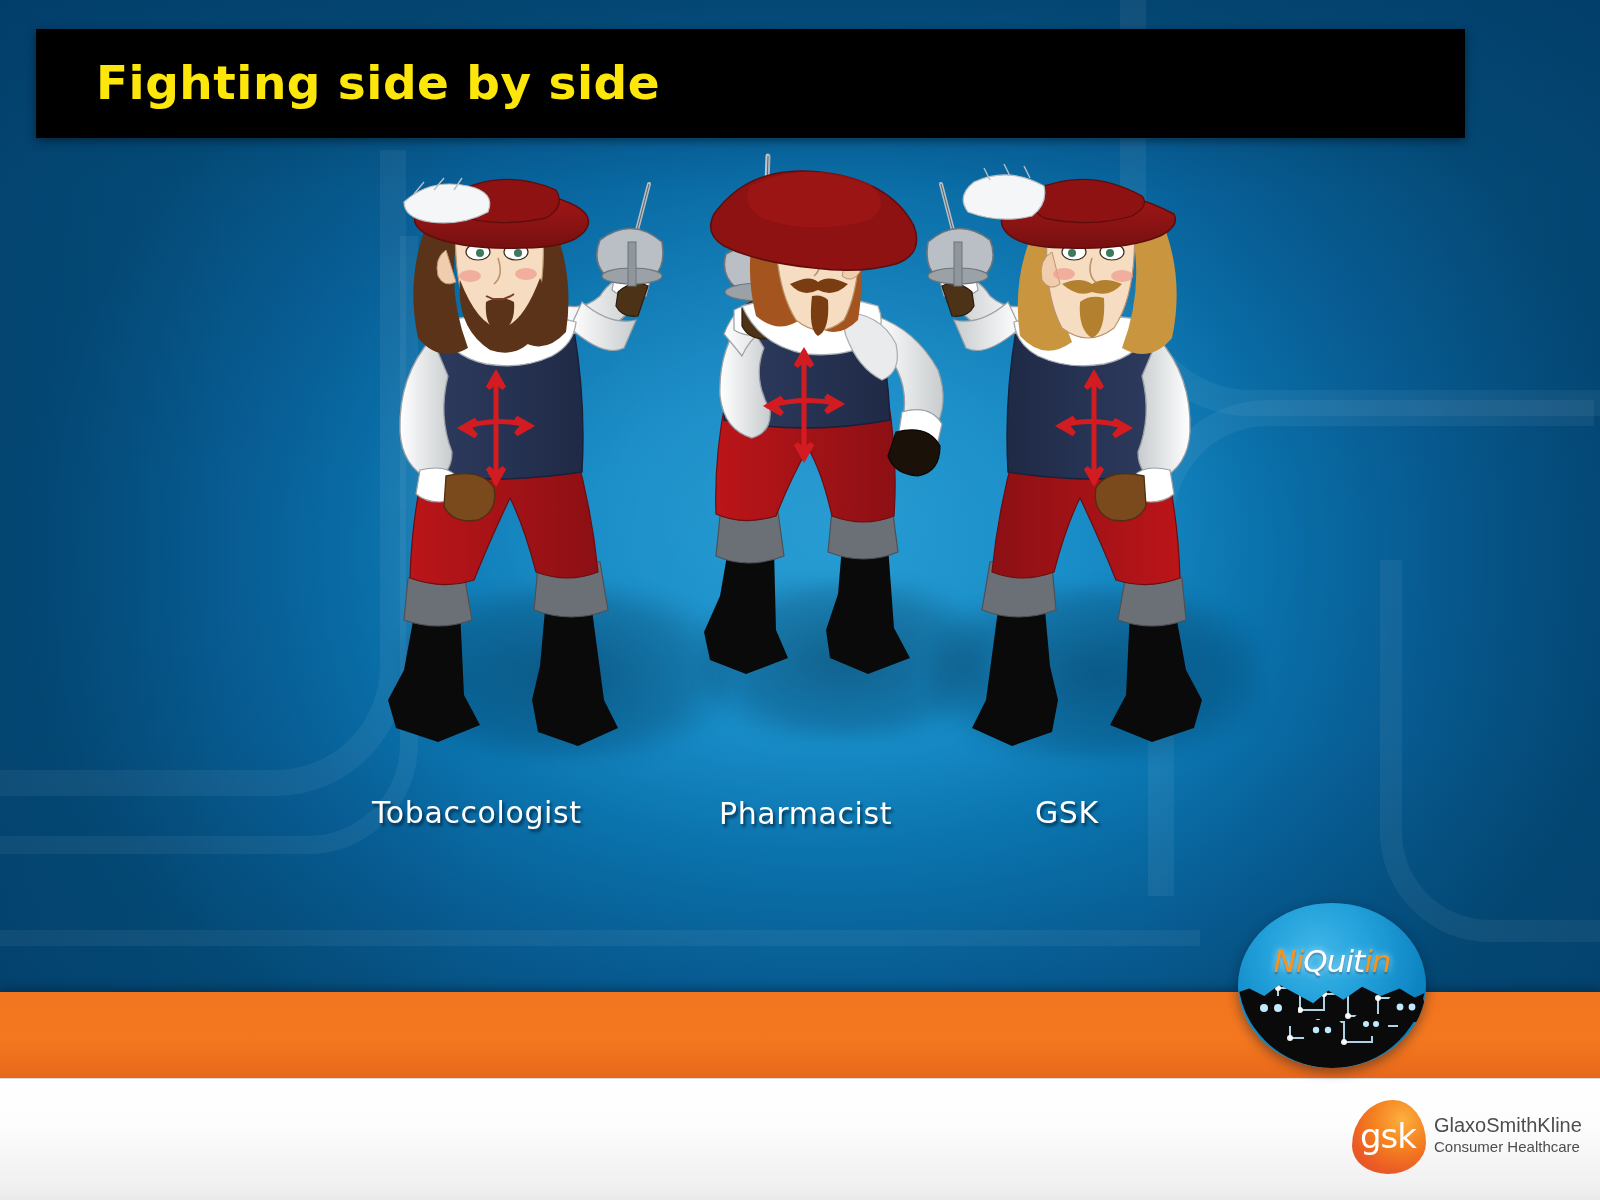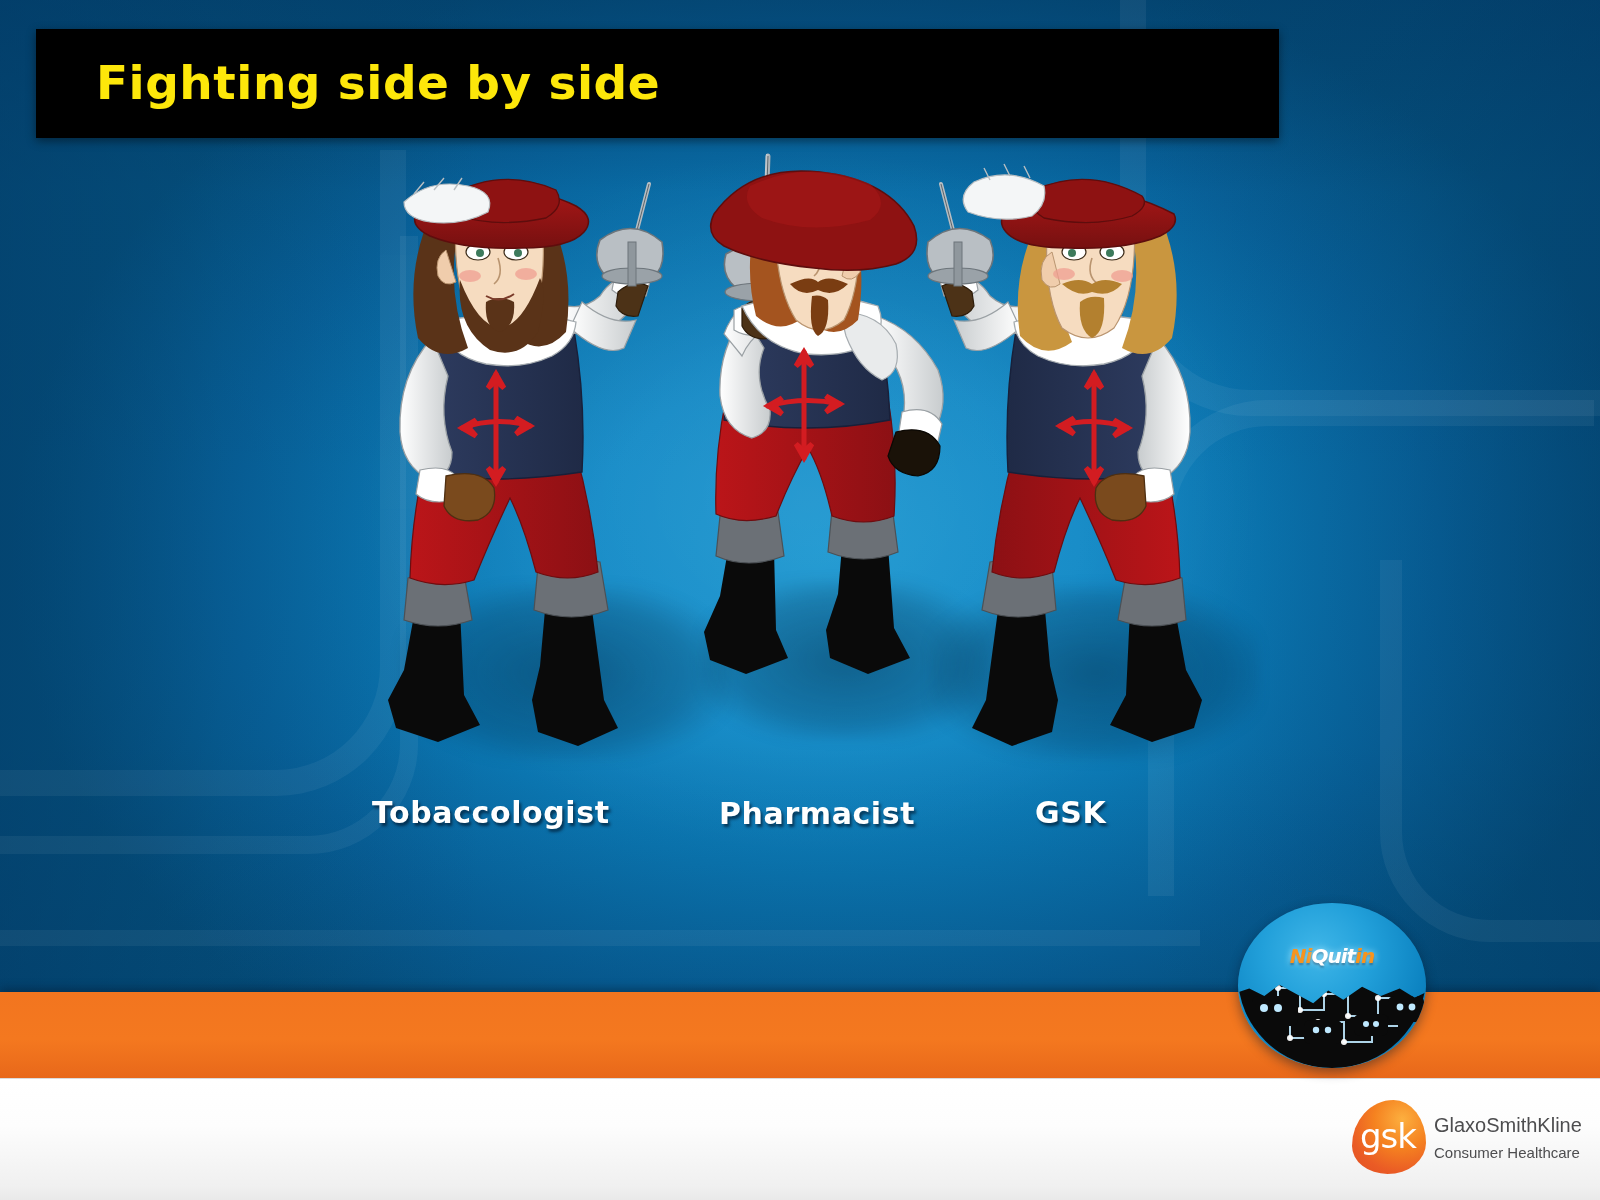--- a/index.html
+++ b/index.html
@@ -36,21 +36,21 @@
   .sw5{left:1380px;top:560px;width:430px;height:360px;border-width:0 0 22px 22px;border-bottom-left-radius:110px;}
   .sw6{left:-100px;top:690px;width:1300px;height:240px;border-width:0 0 16px 0;}
   .glow-c{
     position:absolute;left:360px;top:150px;width:900px;height:700px;
     background:radial-gradient(ellipse at 50% 50%, rgba(255,255,255,.085) 0%, rgba(255,255,255,.03) 45%, rgba(255,255,255,0) 72%);
     pointer-events:none;
   }
 
   
   #title-banner{
-    position:absolute;left:36px;top:29px;width:1243px;height:109px;
+    position:absolute;left:36px;top:29px;width:1429px;height:109px;
     background:#000000;
     box-shadow:0 3px 9px rgba(0,0,0,.45);
   }
   #title-text{
     position:absolute;left:60px;top:50%;transform:translateY(-52%);
     color:#fde70a;
     font-size:47px;
     font-weight:700;
     letter-spacing:.5px;
     white-space:nowrap;
@@ -62,21 +62,21 @@
   .fig-shadow{
     position:absolute;
     background:radial-gradient(ellipse at 50% 50%, rgba(0,30,55,.42) 0%, rgba(0,30,55,.22) 55%, rgba(0,30,55,0) 78%);
     filter:blur(6px);
     pointer-events:none;
   }
 
   .lbl{
     position:absolute;
     color:#ffffff;
-    font-weight:700;
+    font-weight:400;
     font-size:30px;
     letter-spacing:.6px;
     white-space:nowrap;
     text-shadow:2px 3px 3px rgba(0,20,40,.65);
     font-family:"DejaVu Sans",sans-serif;
   }
 
   
   #orange-bar{
     position:absolute;left:0;top:992px;width:1600px;height:86px;
@@ -101,21 +101,21 @@
   }
   #niquitin-badge .circuit{
     position:absolute;left:0;right:0;bottom:0;height:56%;
     background:#0a0a0a;
     border-radius:0 0 50% 50%/0 0 100% 100%;
     clip-path:polygon(0 18%,6% 14%,14% 22%,22% 10%,31% 20%,40% 30%,48% 16%,56% 26%,66% 12%,76% 22%,86% 14%,94% 24%,100% 18%,100% 100%,0 100%);
   }
   #niquitin-badge .nq-word{
     position:absolute;left:0;right:0;top:26%;
     text-align:center;
-    font-size:20px;font-weight:700;font-style:italic;
+    font-size:31px;font-weight:400;font-style:italic;
     letter-spacing:-1px;
     font-family:"DejaVu Sans",sans-serif;
     text-shadow:0 0 7px rgba(180,235,255,.95),0 2px 2px rgba(0,30,60,.5);
     line-height:1;
   }
   .nq-a{color:#f7941e;}
   .nq-b{color:#ffffff;}
 
   
   #gsk-logo{position:absolute;left:1352px;top:1098px;width:232px;height:82px;}
@@ -126,21 +126,21 @@
     border-radius:56% 44% 52% 48% / 62% 58% 42% 38%;
   }
   #gsk-mark .gsk-txt{
     position:absolute;left:0;right:2px;top:50%;transform:translateY(-52%);
     text-align:center;color:#ffffff;
     font-size:34px;font-weight:400;letter-spacing:-1px;
     font-family:"DejaVu Sans",sans-serif;
   }
   #gsk-words{position:absolute;left:82px;top:17px;}
   #gsk-name{color:#4d4d4f;font-size:20px;font-weight:400;line-height:1.08;white-space:nowrap;}
-  #gsk-sub{color:#4d4d4f;font-size:15px;font-weight:400;line-height:1.18;white-space:nowrap;margin-top:7px;}
+  #gsk-sub{color:#4d4d4f;font-size:15px;font-weight:400;line-height:1.18;white-space:nowrap;margin-top:1px;}
 
   svg{display:block;overflow:visible;}
 </style>
 </head>
 <body>
 
 <div id="slide">
 
   <div class="bg-base"></div>
   <div class="bg-vert"></div>

